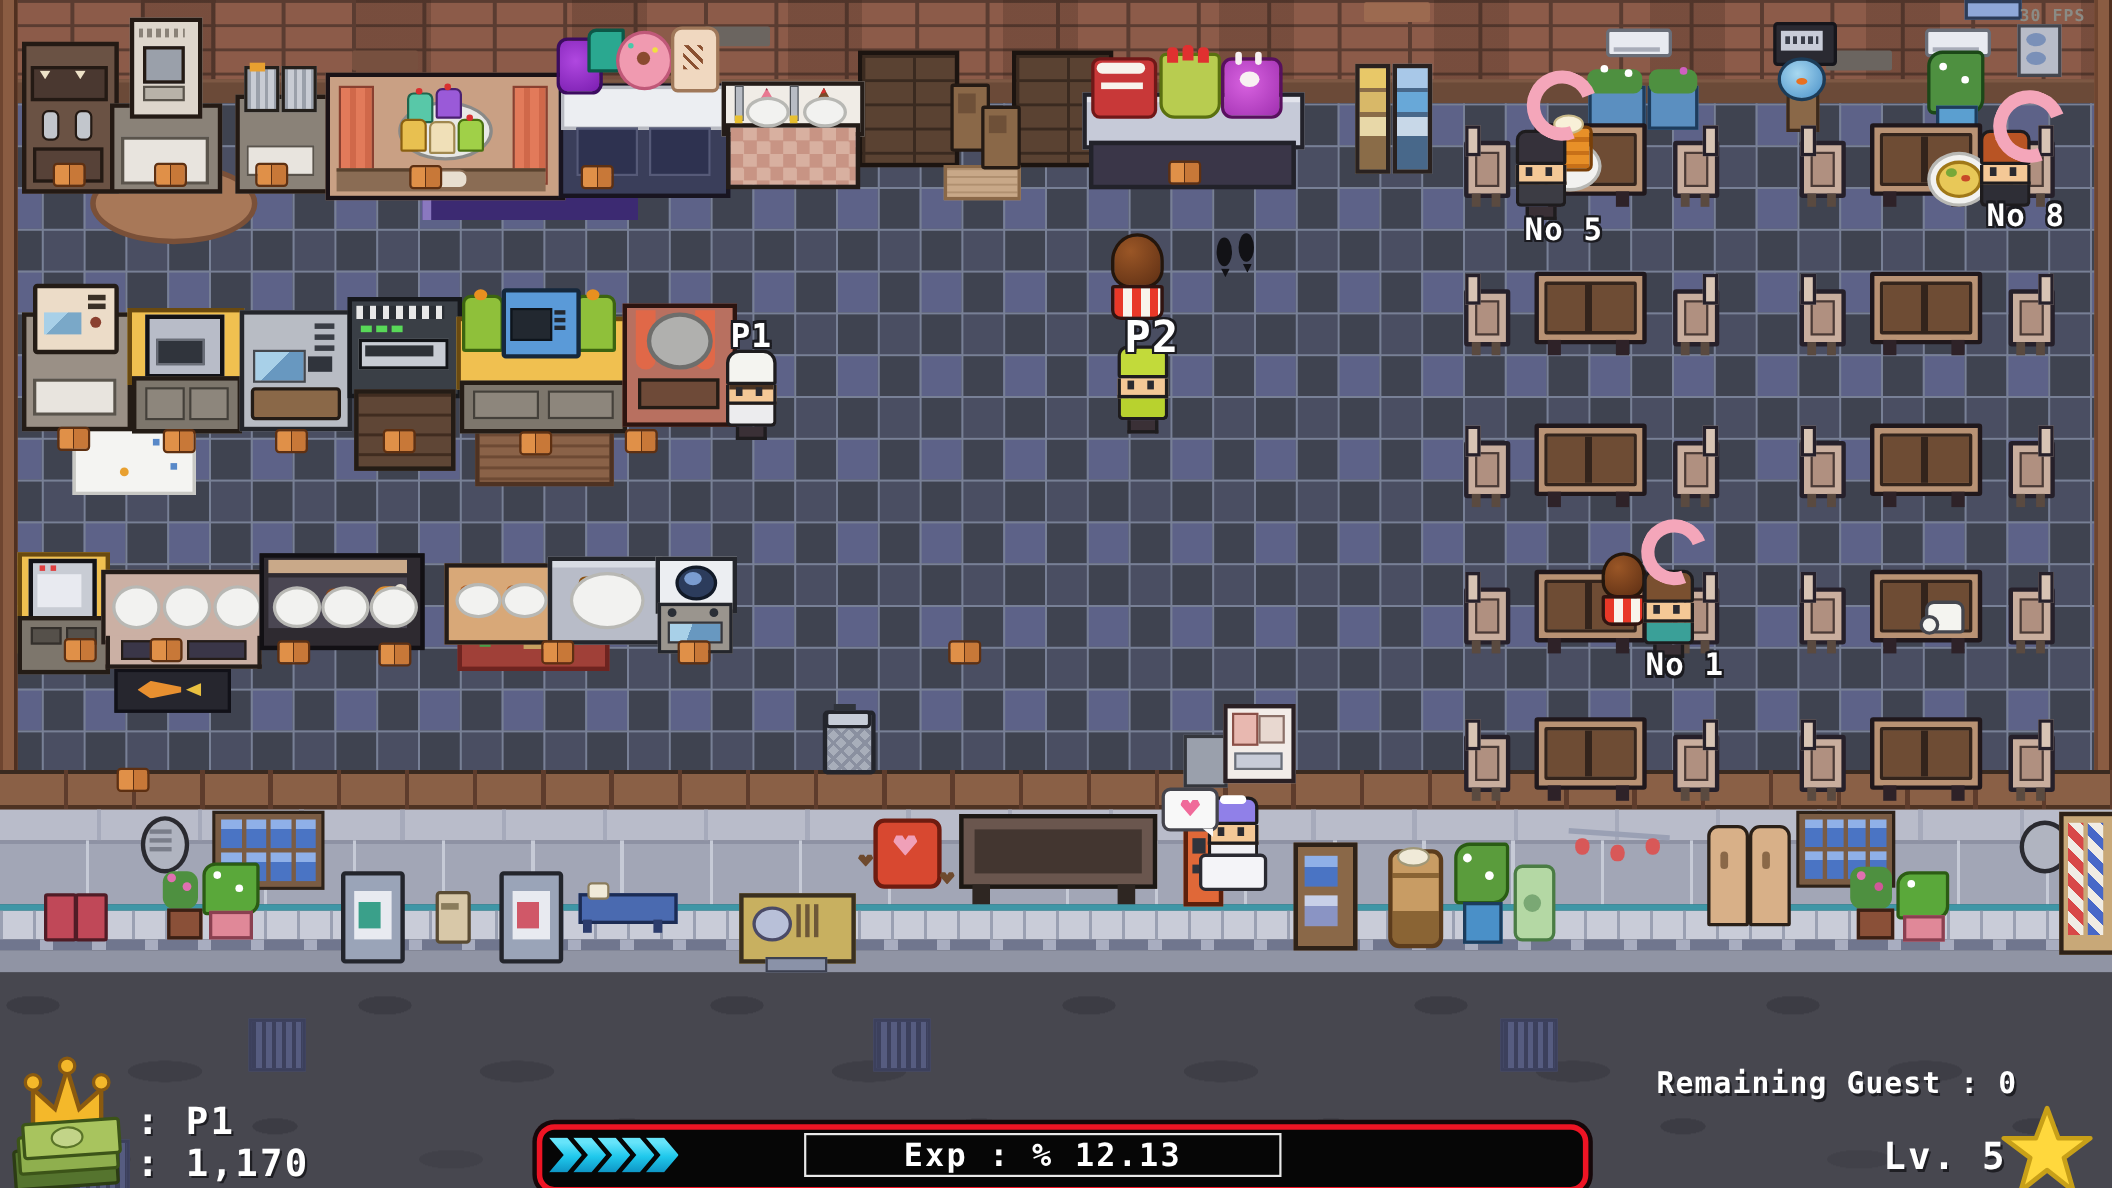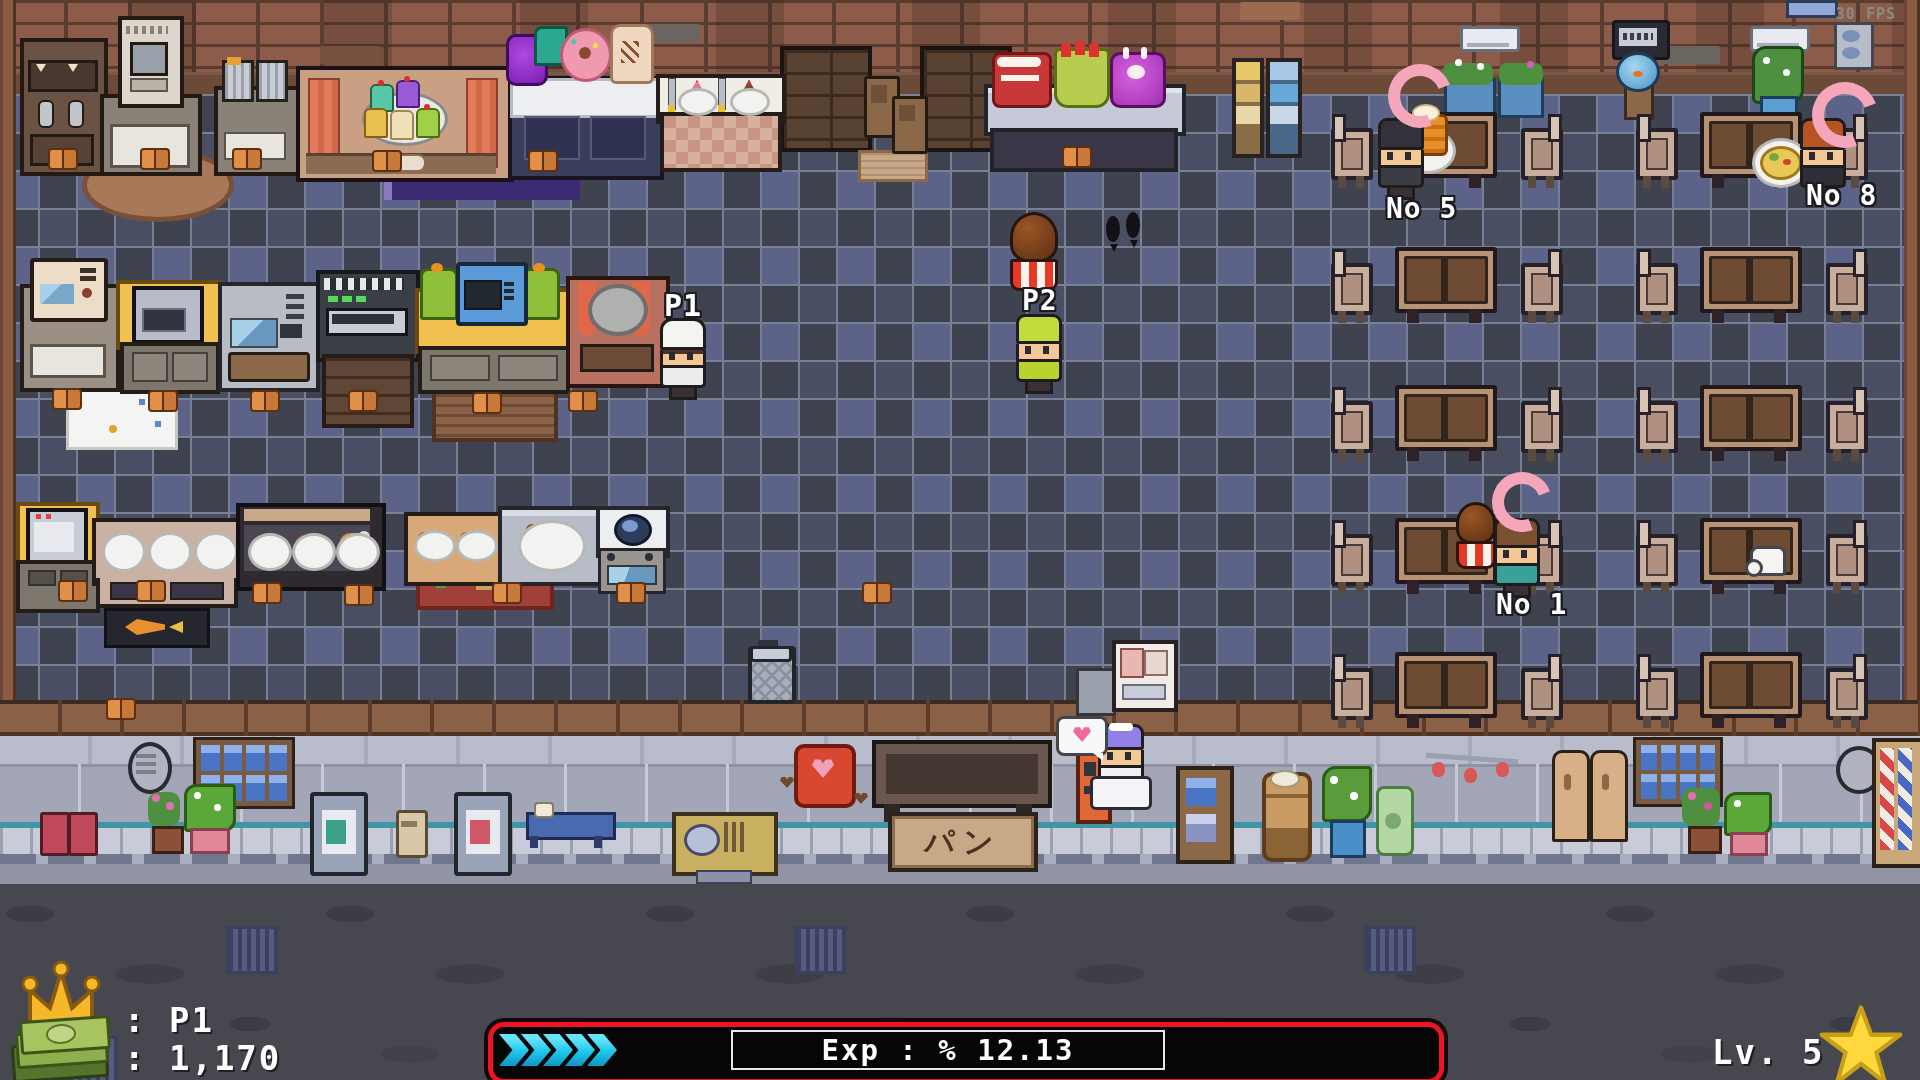--- a/index.html
+++ b/index.html
@@ -555,21 +555,21 @@
     <div class="hat"></div>
       <div class="face"></div>
       <div class="body"></div>
       <div class="legs"></div>
   </div>
 
   <div class="sundae" style="left:1010px;top:212px;width:48px">
       <div class="cream" style="height:44px"></div>
       <div class="cup" style="height:26px"></div>
     </div>
-  <div class="namelabel" style="left:1022px;top:284px;font-size:28px">P2</div>
+  <div class="namelabel" style="left:1022px;top:284px;font-size:40px">P2</div>
   <div class="char p2" style="left:1016px;top:314px">
     <div class="hat"></div>
       <div class="face"></div>
       <div class="body"></div>
       <div class="legs"></div>
   </div>
 
   <div class="crescent" style="left:1388px;top:64px;width:40px;height:40px"></div>
   <div class="char g5" style="left:1378px;top:118px">
     <div class="hat"></div>
@@ -646,23 +646,20 @@
     <i class="abs" style="left:20px;bottom:-12px;width:52px;height:10px;background:#8a92a8;border:2px solid #3c4050"></i>
   </div>
   <div class="abs" style="left:794px;top:744px;width:54px;height:56px;background:#d84830;border:4px solid #6e1c10;border-radius:10px;z-index:2">
     <i class="abs" style="left:14px;top:10px;width:22px;height:20px;background:#f0a0b8;clip-path:polygon(50% 100%,0 35%,12% 8%,38% 8%,50% 28%,62% 8%,88% 8%,100% 35%)"></i>
     <i class="abs" style="left:-18px;top:28px;width:14px;height:12px;background:#6e4a2e;clip-path:polygon(50% 100%,0 35%,12% 8%,38% 8%,50% 28%,62% 8%,88% 8%,100% 35%)"></i>
     <i class="abs" style="left:56px;top:44px;width:14px;height:12px;background:#6e4a2e;clip-path:polygon(50% 100%,0 35%,12% 8%,38% 8%,50% 28%,62% 8%,88% 8%,100% 35%)"></i>
   </div>
   <div class="abs" style="left:872px;top:740px;width:172px;height:60px;background:#6a564e;border:4px solid #1c1814;z-index:2">
     <i class="abs" style="inset:10px;background:#433630;position:absolute"></i>
     <i class="abs" style="left:8px;bottom:-18px;width:16px;height:18px;background:#2e2622;box-shadow:132px 0 0 #2e2622"></i>
-  </div>
-  <div class="abs" style="left:888px;top:812px;width:142px;height:52px;background:#c9a888;border:4px solid #2e221c;box-shadow:inset 0 0 0 3px #8a6c50;z-index:3;display:flex;align-items:center;justify-content:center">
-    <span style="color:#4a3020;font-weight:bold;font-size:30px;letter-spacing:8px">パン</span>
   </div>
 
   <div class="abs" style="left:1056px;top:716px;width:46px;height:34px;background:#f8f8f8;border:3px solid #44444c;border-radius:8px;z-index:6">
     <i class="abs" style="left:14px;top:7px;width:18px;height:16px;background:#f06a9a;clip-path:polygon(50% 100%,0 35%,12% 8%,38% 8%,50% 28%,62% 8%,88% 8%,100% 35%)"></i>
     <i class="abs" style="left:34px;bottom:-8px;width:10px;height:8px;background:#f8f8f8;clip-path:polygon(0 0,100% 0,100% 100%)"></i>
   </div>
   <div class="abs" style="left:1076px;top:748px;width:28px;height:68px;background:#e06838;border:4px solid #5c200c;z-index:4">
     <i class="abs" style="left:4px;top:10px;width:12px;height:14px;background:#30343c"></i>
     <i class="abs" style="left:4px;top:34px;width:12px;height:8px;background:#30343c"></i>
   </div>
@@ -746,20 +743,21 @@
   <div class="hudtext" style="left:124px;top:1000px">: P1</div>
 
   <div class="abs" style="left:10px;top:1016px;width:100px;height:62px;z-index:20">
     <i class="abs" style="left:2px;top:26px;width:90px;height:32px;background:#55742e;border:3px solid #2c3c14;border-radius:4px;transform:rotate(-4deg)"></i>
     <i class="abs" style="left:6px;top:14px;width:86px;height:30px;background:#8faf4e;border:3px solid #3c5418;border-radius:4px;transform:rotate(-4deg)"></i>
     <i class="abs" style="left:10px;top:2px;width:84px;height:28px;background:#a8c45e;border:3px solid #3c5418;border-radius:4px;transform:rotate(-4deg)"></i>
     <i class="abs" style="left:36px;top:8px;width:26px;height:16px;background:#c2d488;border:2px solid #5a7428;border-radius:50%;transform:rotate(-4deg)"></i>
   </div>
   <div class="hudtext" style="left:124px;top:1038px">: 1,170</div>
 
+  <div class="hudtext" style="left:1506px;top:970px;font-size:27px;letter-spacing:1px">Remaining Guest : 0</div>
   <div class="hudtext" style="left:1712px;top:1032px">Lv. 5</div>
   <svg class="abs" style="left:1818px;top:1004px;z-index:20" width="86" height="82" viewBox="0 0 100 96">
     <polygon points="50,4 62,36 96,36 68,57 78,92 50,70 22,92 32,57 4,36 38,36" fill="#ffd83d" stroke="#c8a018" stroke-width="5" stroke-linejoin="round"></polygon>
   </svg>
 
   <div class="abs" id="expbar">
     <div>
       <i class="chev" style="left:6px"></i>
         <i class="chev" style="left:28px"></i>
         <i class="chev" style="left:50px"></i>

